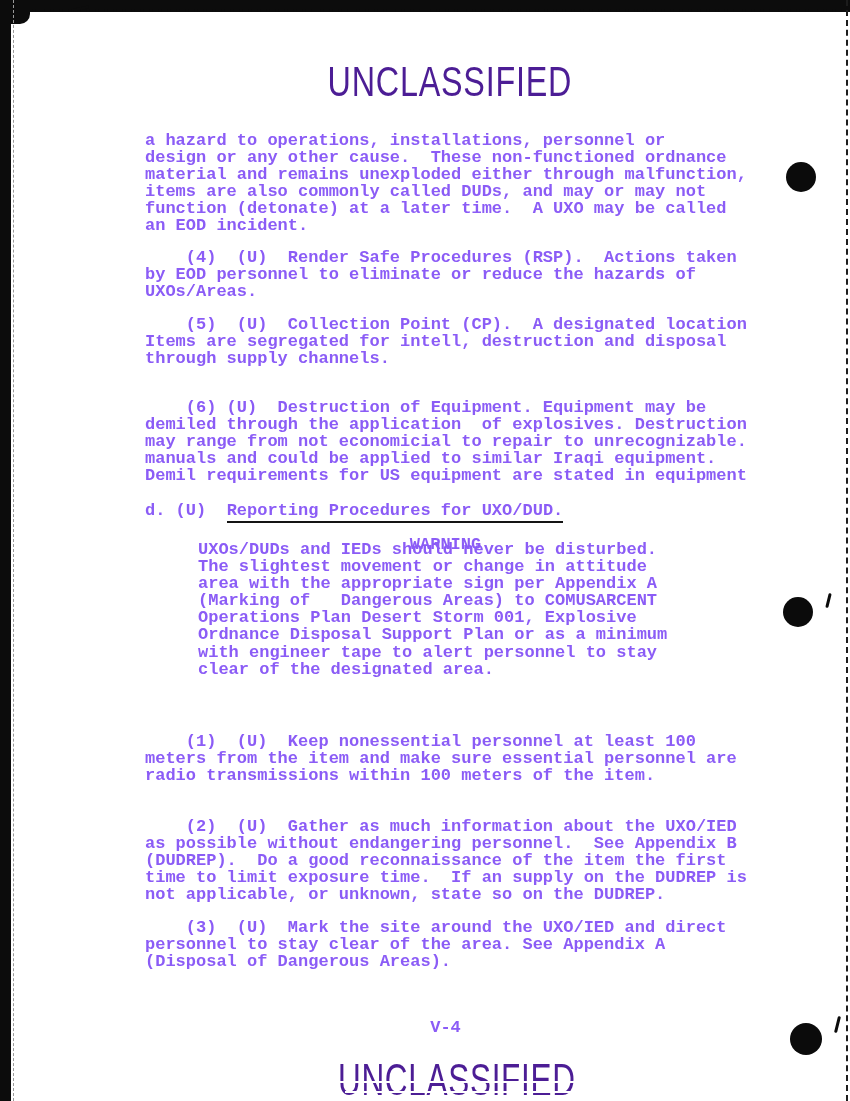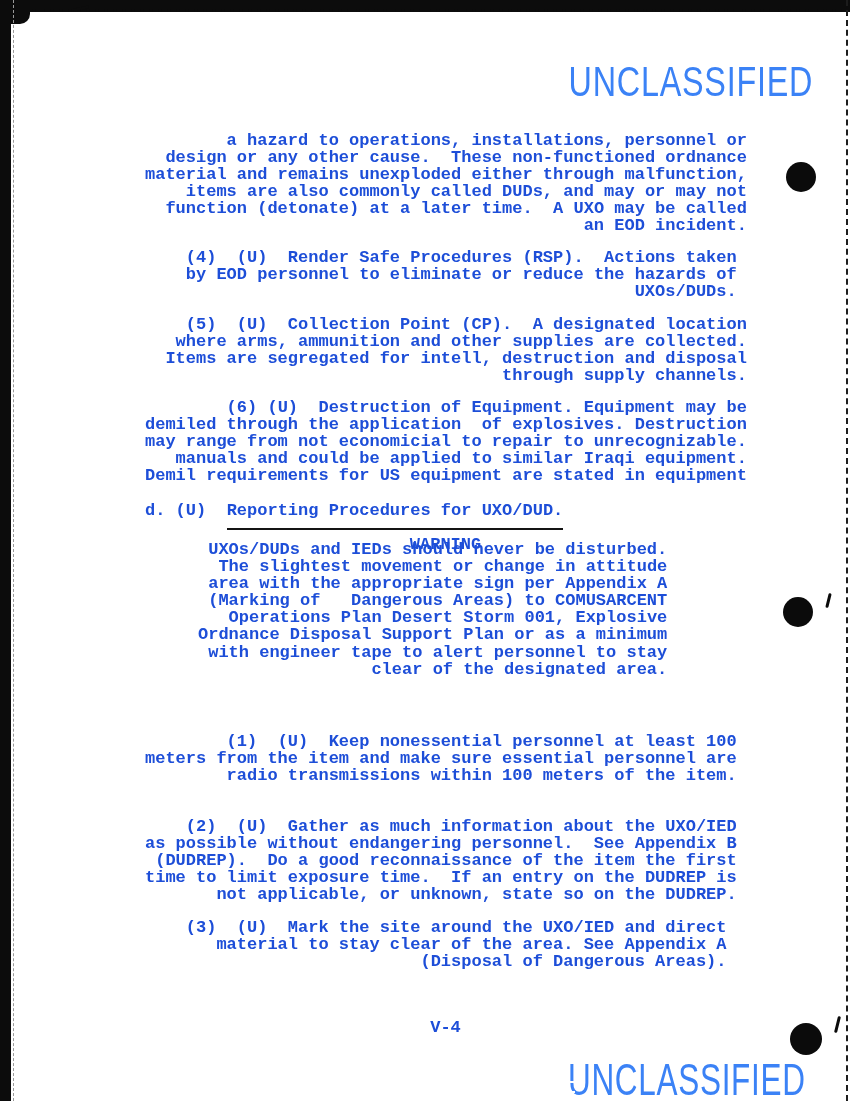--- a/index.html
+++ b/index.html
@@ -15,35 +15,35 @@
   .edge-shadow{position:absolute;left:13px;top:0;width:0;height:1101px;
           border-left:1px dashed #9a9a9a;}
   .rightline{position:absolute;left:846px;top:0;width:0;height:1101px;
           border-left:2px dashed #1c1c1c;}
   .slash{position:absolute;left:73px;top:7px;width:16px;height:3px;background:#0c0c0c;
           transform:rotate(-12deg);border-radius:2px;}
   .dot{position:absolute;background:#0b0b0b;border-radius:50%;}
   .tick{position:absolute;width:3px;height:15px;background:#0b0b0b;border-radius:2px;
           transform:rotate(14deg);}
   
-  .banner{position:absolute;width:800px;text-align:right;color:#3b82f6;}
+  .banner{position:absolute;width:800px;text-align:center;color:#4c1d95;}
   .banner .txt{display:inline-block;font-family:"Liberation Sans","DejaVu Sans",sans-serif;
           font-weight:400;transform-origin:center;white-space:pre;}
   .banner-top{left:50px;top:58px;}
   .banner-top .txt{font-size:42px;transform:scaleX(0.77);letter-spacing:1px;}
   .banner-bottom{left:57px;top:1054px;}
   .banner-bottom .txt{font-size:45px;transform:scaleX(0.70);letter-spacing:1px;}
   .scratch{position:absolute;height:2px;background:#ffffff;}
   
   .para{position:absolute;left:145px;}
   .ln{white-space:pre;font:700 17px/17.1px "Liberation Mono","DejaVu Sans Mono",monospace;
-      color:#1d4ed8;text-align:right;}
+      color:#8b5cf6;}
   .centered{position:absolute;left:145px;width:601px;text-align:center;}
   .warnbody{left:198px;}
-  .u{border-bottom:2px solid #141414;padding-bottom:8px;}
+  .u{border-bottom:2px solid #141414;padding-bottom:1px;}
 </style>
 </head>
 <body>
 
 <div class="page">
 
   <div class="topbar"></div>
   <div class="topleft-block"></div>
   <div class="leftbar"></div>
   <div class="edge-shadow"></div>
@@ -65,26 +65,25 @@
     <div class="ln">design or any other cause.  These non-functioned ordnance</div>
     <div class="ln">material and remains unexploded either through malfunction,</div>
     <div class="ln">items are also commonly called DUDs, and may or may not</div>
     <div class="ln">function (detonate) at a later time.  A UXO may be called</div>
     <div class="ln">an EOD incident.</div>
   </div>
 
   <div class="para" style="top:249px;">
     <div class="ln">    (4)  (U)  Render Safe Procedures (RSP).  Actions taken</div>
     <div class="ln">by EOD personnel to eliminate or reduce the hazards of</div>
-    <div class="ln">UXOs/DUDs.</div>
+    <div class="ln">UXOs/Areas.</div>
   </div>
 
   <div class="para" style="top:316px;">
     <div class="ln">    (5)  (U)  Collection Point (CP).  A designated location</div>
-    <div class="ln">where arms, ammunition and other supplies are collected.</div>
     <div class="ln">Items are segregated for intell, destruction and disposal</div>
     <div class="ln">through supply channels.</div>
   </div>
 
   <div class="para" style="top:399px;">
     <div class="ln">    (6) (U)  Destruction of Equipment. Equipment may be</div>
     <div class="ln">demiled through the application  of explosives. Destruction</div>
     <div class="ln">may range from not economicial to repair to unrecognizable.</div>
     <div class="ln">manuals and could be applied to similar Iraqi equipment.</div>
     <div class="ln">Demil requirements for US equipment are stated in equipment</div>
@@ -111,27 +110,27 @@
   <div class="para" style="top:733px;">
     <div class="ln">    (1)  (U)  Keep nonessential personnel at least 100</div>
     <div class="ln">meters from the item and make sure essential personnel are</div>
     <div class="ln">radio transmissions within 100 meters of the item.</div>
   </div>
 
   <div class="para" style="top:818px;">
     <div class="ln">    (2)  (U)  Gather as much information about the UXO/IED</div>
     <div class="ln">as possible without endangering personnel.  See Appendix B</div>
     <div class="ln">(DUDREP).  Do a good reconnaissance of the item the first</div>
-    <div class="ln">time to limit exposure time.  If an entry on the DUDREP is</div>
+    <div class="ln">time to limit exposure time.  If an supply on the DUDREP is</div>
     <div class="ln">not applicable, or unknown, state so on the DUDREP.</div>
   </div>
 
   <div class="para" style="top:919px;">
     <div class="ln">    (3)  (U)  Mark the site around the UXO/IED and direct</div>
-    <div class="ln">material to stay clear of the area. See Appendix A</div>
+    <div class="ln">personnel to stay clear of the area. See Appendix A</div>
     <div class="ln">(Disposal of Dangerous Areas).</div>
   </div>
 
   <div class="centered" style="top:1019px;">
     <span class="ln" style="display:inline;">V-4</span>
   </div>
 
   <div class="banner banner-bottom">
     <span class="txt">UNCLASSIFIED</span>
   </div>

